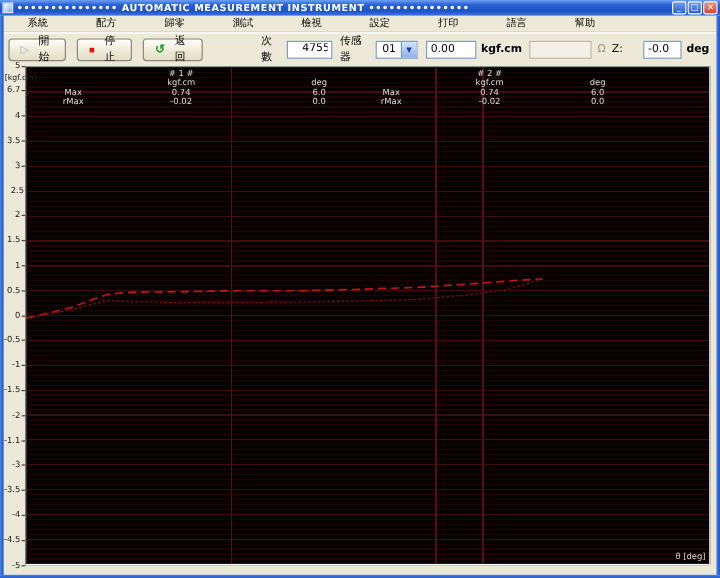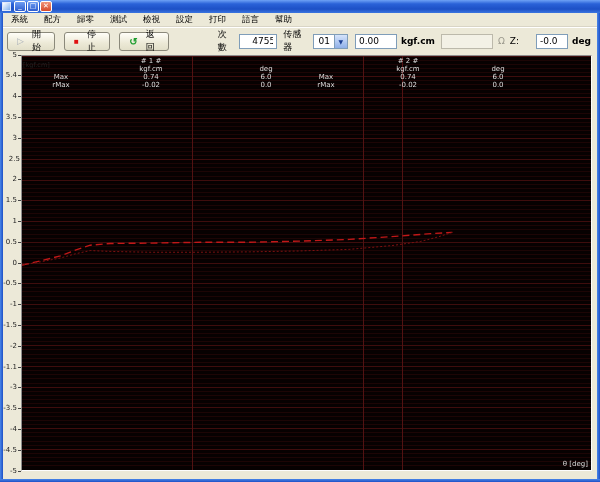--- a/index.html
+++ b/index.html
@@ -23,21 +23,21 @@
   
   .win-border { position:absolute; background:linear-gradient(90deg,#4a86e8,#1d50c6); z-index:4; }
   .wb-left  { left:0; top:13px; bottom:0; width:3px; }
   .wb-right { right:0; top:13px; bottom:0; width:3px; }
   .wb-bottom{ left:0; right:0; bottom:0; height:3px; background:linear-gradient(#4a86e8,#1d50c6); }
 
   
   .menubar { position:absolute; top:13px; left:3px; right:3px; height:14px;
     background:#ece9d8; border-bottom:1px solid #d9d5c6; display:flex; align-items:center;
     font-size:8.5px; color:#000; }
-  .menu-item { padding:0 8px; height:100%; display:flex; align-items:center; cursor:default; }
+  .menu-item { padding:0 20px; height:100%; display:flex; align-items:center; cursor:default; }
 
   
   .toolbar { position:absolute; top:27px; left:3px; right:3px; height:27px;
     background:#ece9d8; border-top:1px solid #ffffff; display:flex; align-items:center;
     font-size:9px; padding-left:4px; }
   .btn { display:inline-flex; align-items:center; gap:4px; height:19px; padding:0 9px;
     border:1px solid #8b897b; border-radius:3px;
     background:linear-gradient(#fffef8,#ece9d6 60%,#e2dfc9); margin-right:9px; font-size:9px; }
   .ico-play { color:#aab0b8; font-size:9px; }
   .ico-stop { color:#e01010; font-size:8px; }
@@ -54,36 +54,37 @@
     border-left:1px solid #7f9db9; color:#1b3f93; font-size:6px;
     display:flex; align-items:center; justify-content:center; }
   .ohm { color:#9a988c; margin:0 5px; }
 
   
   .chart-panel { position:absolute; top:54px; left:3px; right:3px; bottom:3px; background:#ece9d8; }
   .y-axis { position:absolute; left:0; top:0; width:18px; height:100%; }
   .ytick { position:absolute; right:0; width:18px; height:7px; font-size:7px; line-height:7px;
     color:#222; display:flex; align-items:center; justify-content:flex-end; white-space:nowrap; }
   .ytick::after { content:""; width:3px; height:1px; background:#444; margin-left:1px; }
-  .y-unit { position:absolute; left:1px; top:7px; font-size:6.5px; color:#222; z-index:2;padding-left:19px; }
+  .y-unit { position:absolute; left:1px; top:7px; font-size:6.5px; color:#222; z-index:2; }
   .plot { position:absolute; left:18px; top:1px; width:571px; height:416px;
     background:#070101; border:1px solid #8d8d8d; border-right-color:#fdfdfd;
     border-bottom-color:#fdfdfd; }
   .plot svg { position:absolute; left:0; top:0; width:100%; height:100%; display:block; }
   .stat { position:absolute; color:#dedede; font-size:7px; line-height:7px;
     transform:translateX(-50%); white-space:nowrap; z-index:3; }
   .x-unit { position:absolute; right:3px; bottom:2px; color:#d8d8d8; font-size:7px; z-index:3; }
 </style>
 </head>
 <body>
 
 <div class="window">
 
   <div class="titlebar">
     <div class="app-icon"></div>
+    <div class="window-title">••••••••••••••• AUTOMATIC MEASUREMENT INSTRUMENT •••••••••••••••</div>
     <div class="tb-buttons">
       <div class="tb-btn tb-min">_</div>
       <div class="tb-btn tb-max">□</div>
       <div class="tb-btn tb-close">✕</div>
     </div>
   </div>
 
   <div class="win-border wb-left"></div>
   <div class="win-border wb-right"></div>
   <div class="win-border wb-bottom"></div>
@@ -131,21 +132,21 @@
 
     <span>Z:</span>
     <input class="field" style="width: 32px; margin-left: 17px;" value="-0.0">
     <span class="tunit">deg</span>
   </div>
 
   <div class="chart-panel">
     <div class="y-unit">[kgf.cm]</div>
     <div class="y-axis" id="y-axis">
         <div class="ytick" style="top: -2.5px;">5</div>
-        <div class="ytick" style="top: 18.3px;">5.4</div>
+        <div class="ytick" style="top: 18.3px;">6.7</div>
         <div class="ytick" style="top: 39.1px;">4</div>
         <div class="ytick" style="top: 59.9px;">3.5</div>
         <div class="ytick" style="top: 80.7px;">3</div>
         <div class="ytick" style="top: 101.5px; padding-left: 28px;">2.5</div>
         <div class="ytick" style="top: 122.3px;">2</div>
         <div class="ytick" style="top: 143.1px;">1.5</div>
         <div class="ytick" style="top: 163.9px;">1</div>
         <div class="ytick" style="top: 184.7px;">0.5</div>
         <div class="ytick" style="top: 205.5px;">0</div>
         <div class="ytick" style="top: 226.3px;">-0.5</div>

